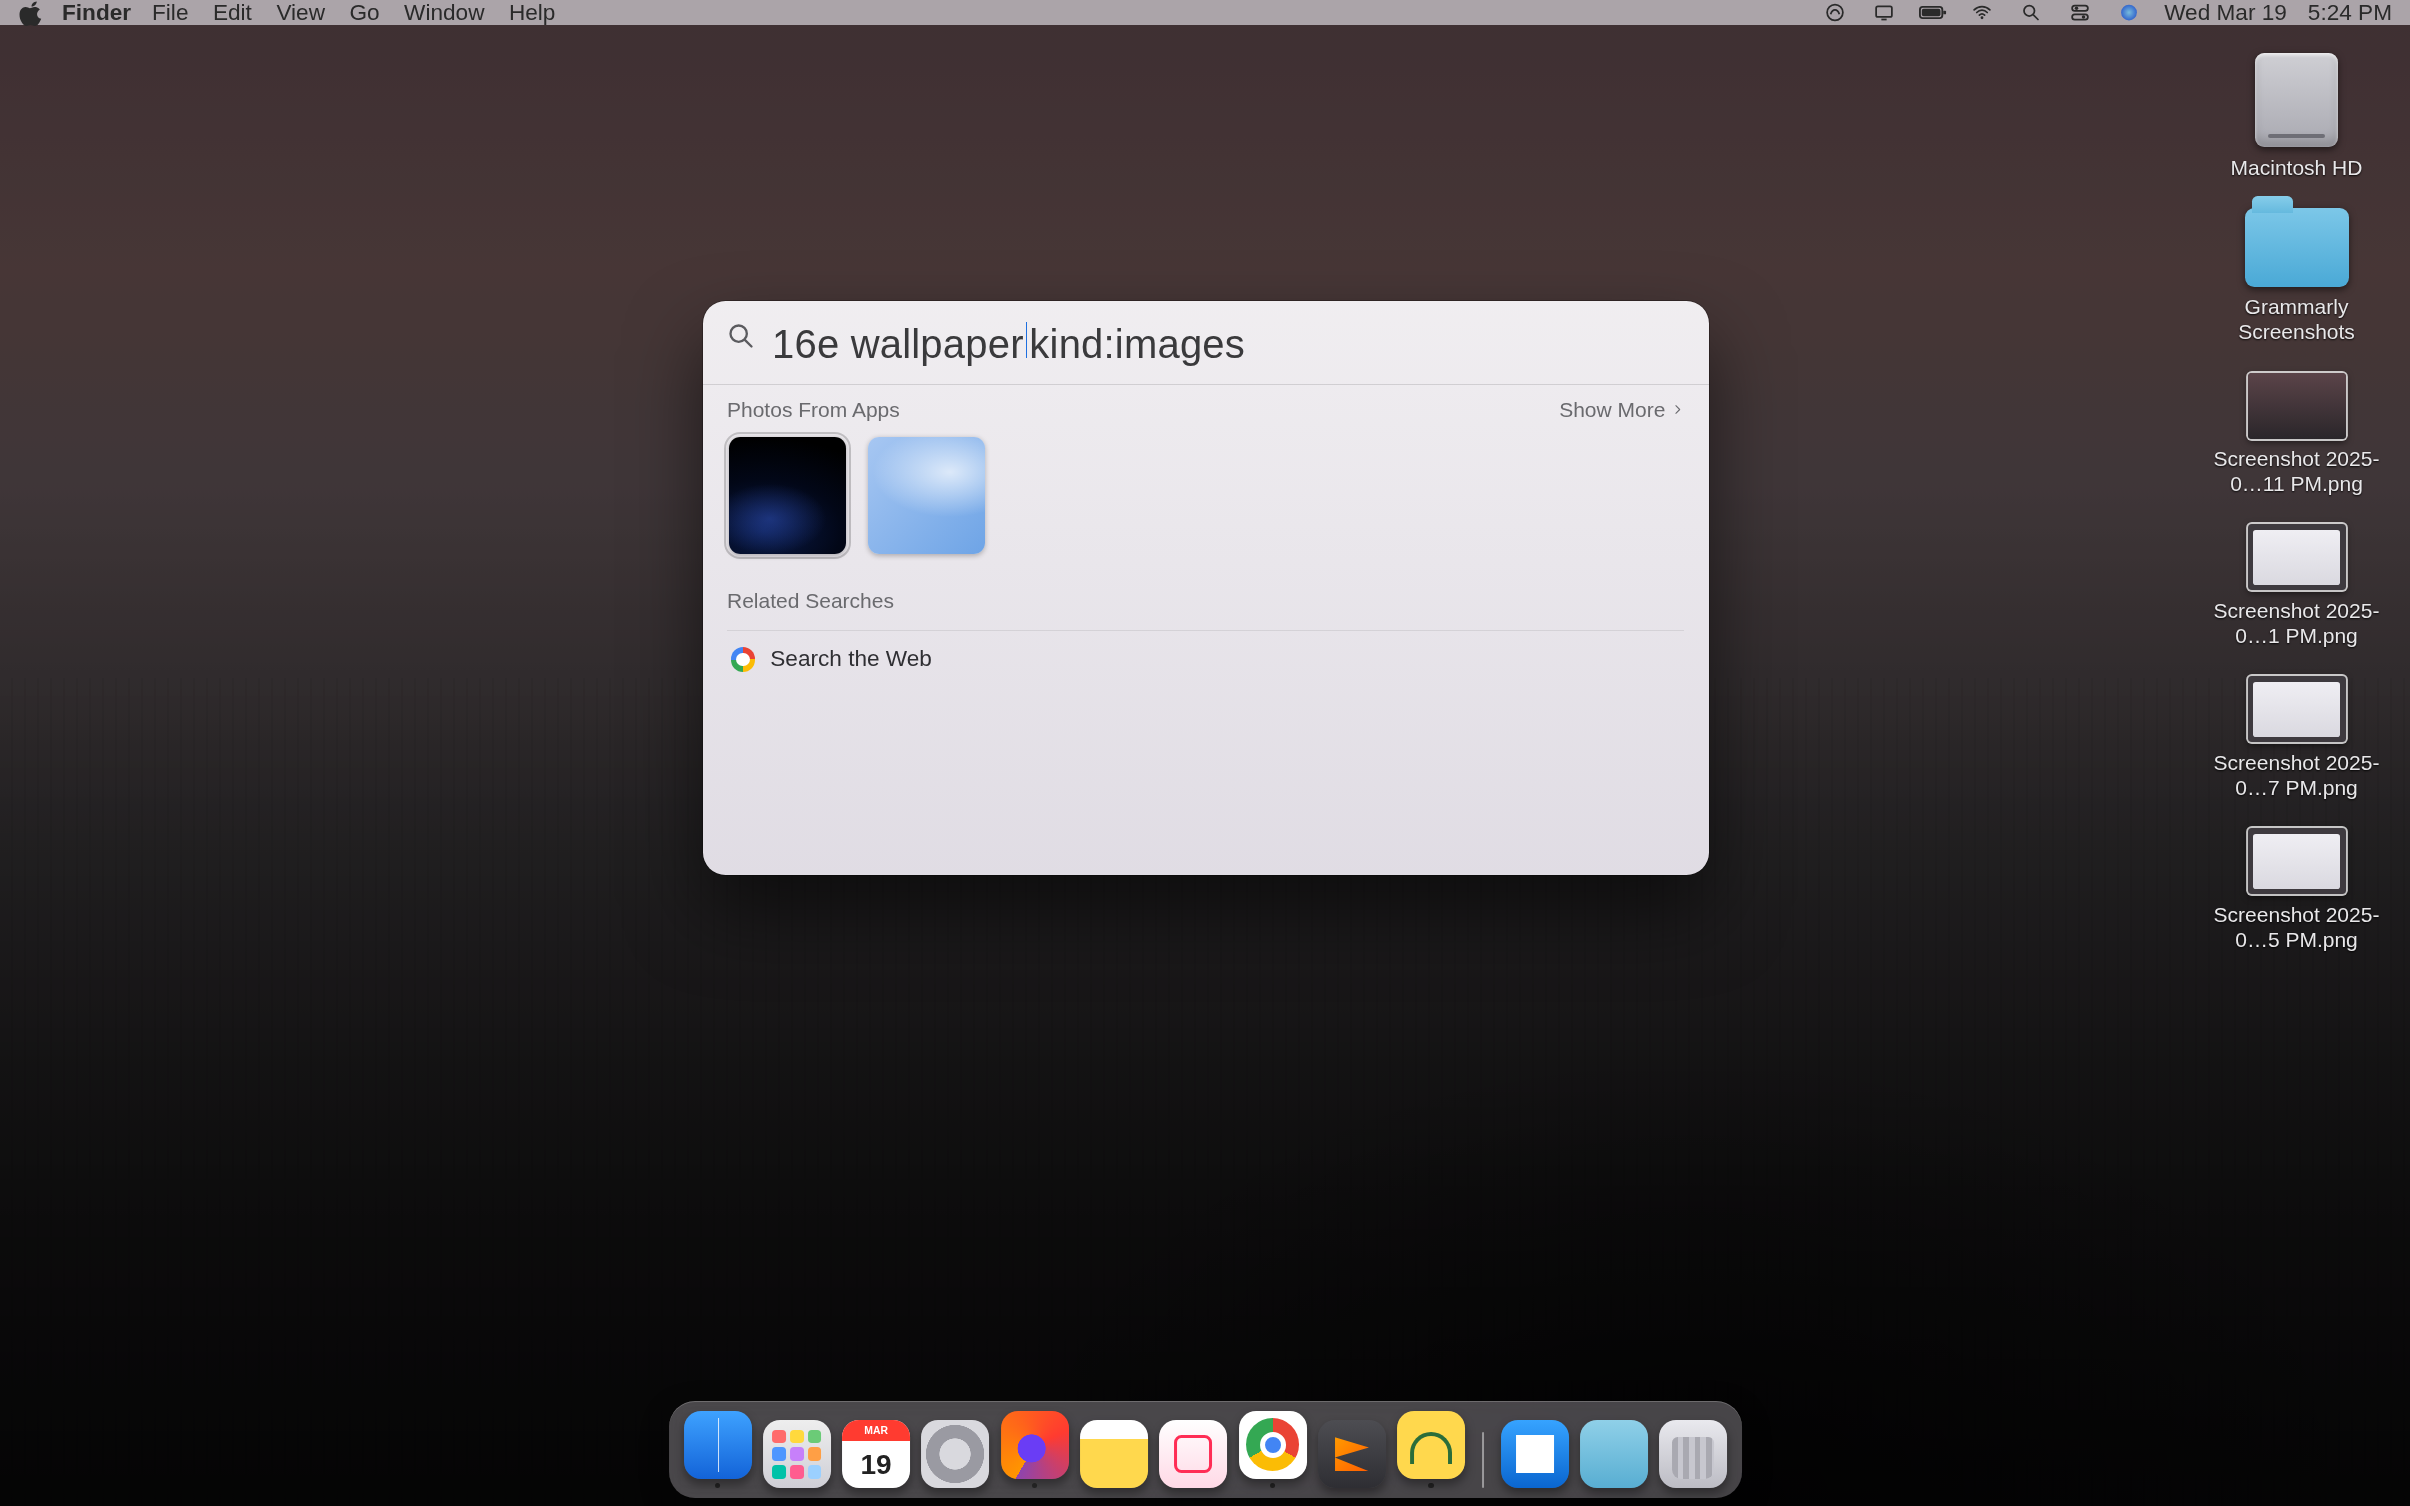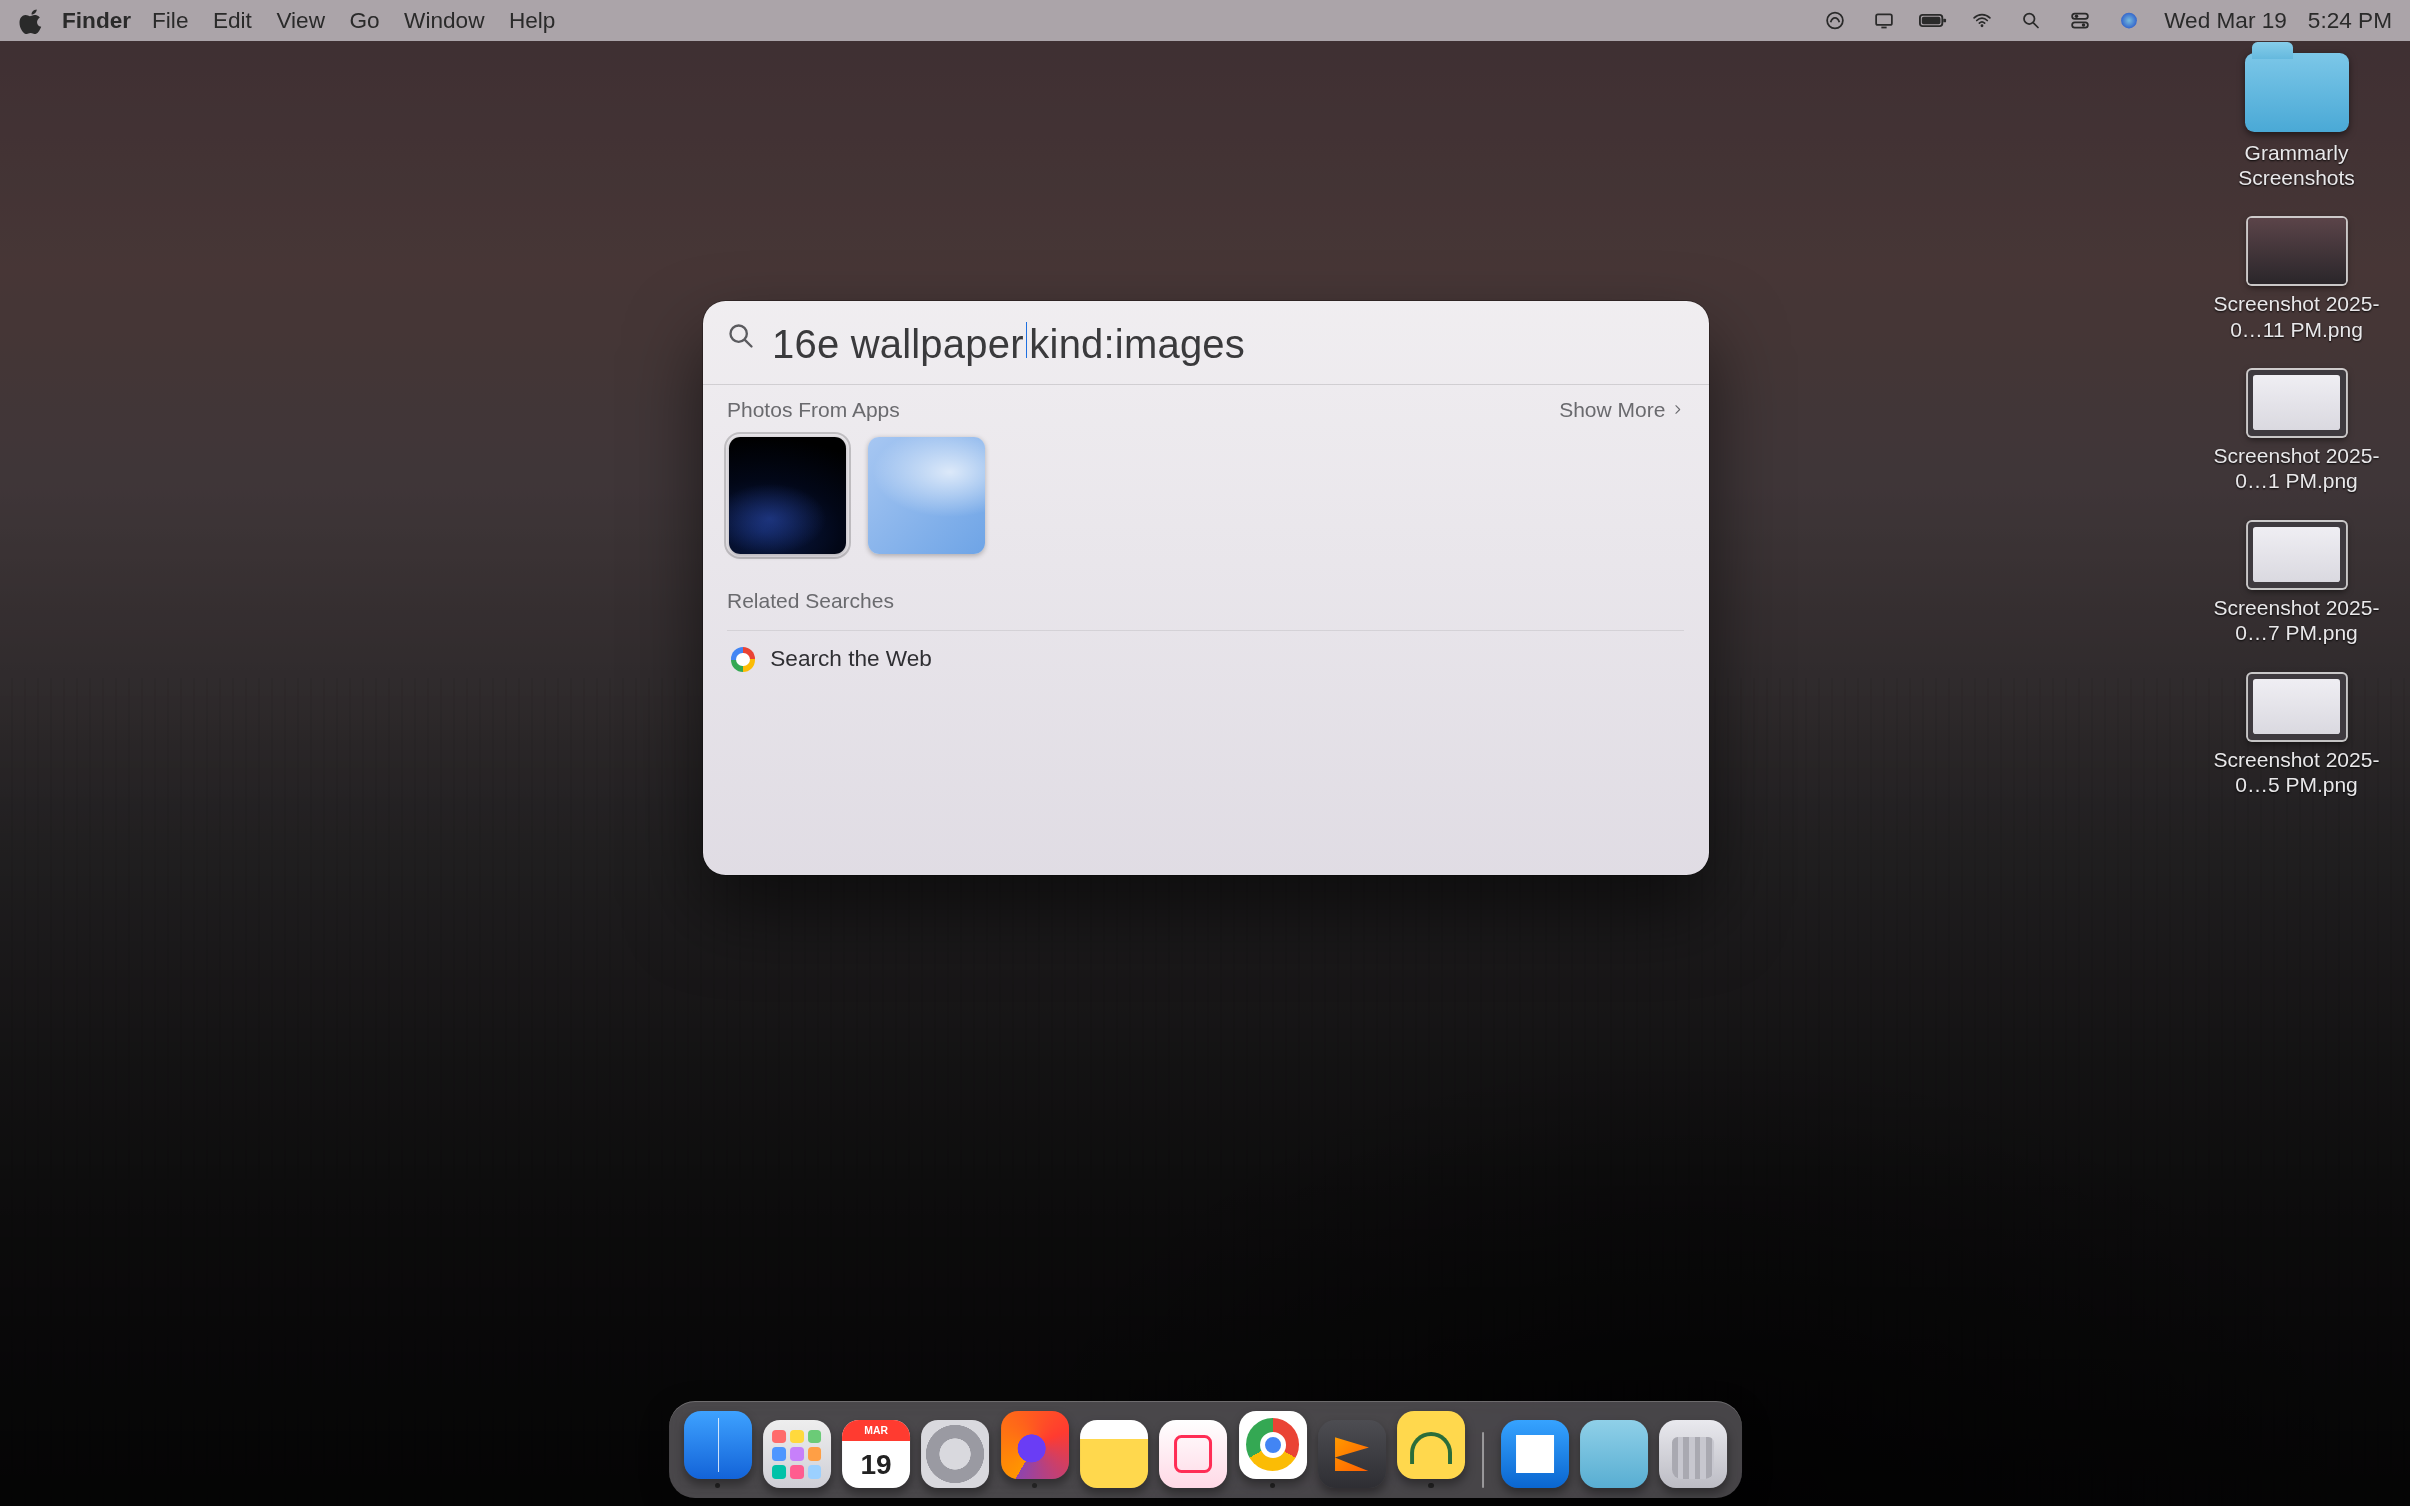--- a/index.html
+++ b/index.html
@@ -19,21 +19,21 @@
     background:
       repeating-linear-gradient(90deg, rgba(0,0,0,.0) 0 11.3px, rgba(0,0,0,.05) 11.3px 13px),
       linear-gradient(to bottom, rgba(0,0,0,0), rgba(0,0,0,.45));
     mix-blend-mode: multiply;
   }
   .dim-overlay { position: absolute; inset: 0; background: rgba(0,0,0,.35); }
 
   
   .menubar {
     position: absolute; top: 0; left: 0; right: 0;
-    height: 41px;
+    height: 25px;
     display: flex; align-items: center;
     padding: 0 19px;
     color: #2a2a2a;
     background: rgba(190,184,190,.85);
     backdrop-filter: blur(7.5px);
     font-size: 22.6px;
   }
   .menubar .apple { width: 26px; height: 26px; margin-right: 17px; }
   .menubar .app { font-weight: 700; margin-right: 21px; }
   .menubar .menu-item { margin-right: 24.5px; cursor: default; }
@@ -177,20 +177,24 @@
           </radialGradient>
         </defs>
       </svg>
     <span class="date">Wed Mar 19</span>
     <span class="date">5:24 PM</span>
   </div>
 </div>
 
 <div class="desktop-icons">
   <div class="desktop-item">
+    <div class="disk-icon"></div>
+    <div class="label">Macintosh HD</div>
+  </div>
+  <div class="desktop-item">
     <div class="folder-icon"></div>
     <div class="label">Grammarly Screenshots</div>
   </div>
   <div class="desktop-item">
     <div class="thumb-frame city"></div>
     <div class="label">Screenshot 2025-0…11 PM.png</div>
   </div>
   <div class="desktop-item">
     <div class="thumb-frame ui"></div>
     <div class="label">Screenshot 2025-0…1 PM.png</div>

